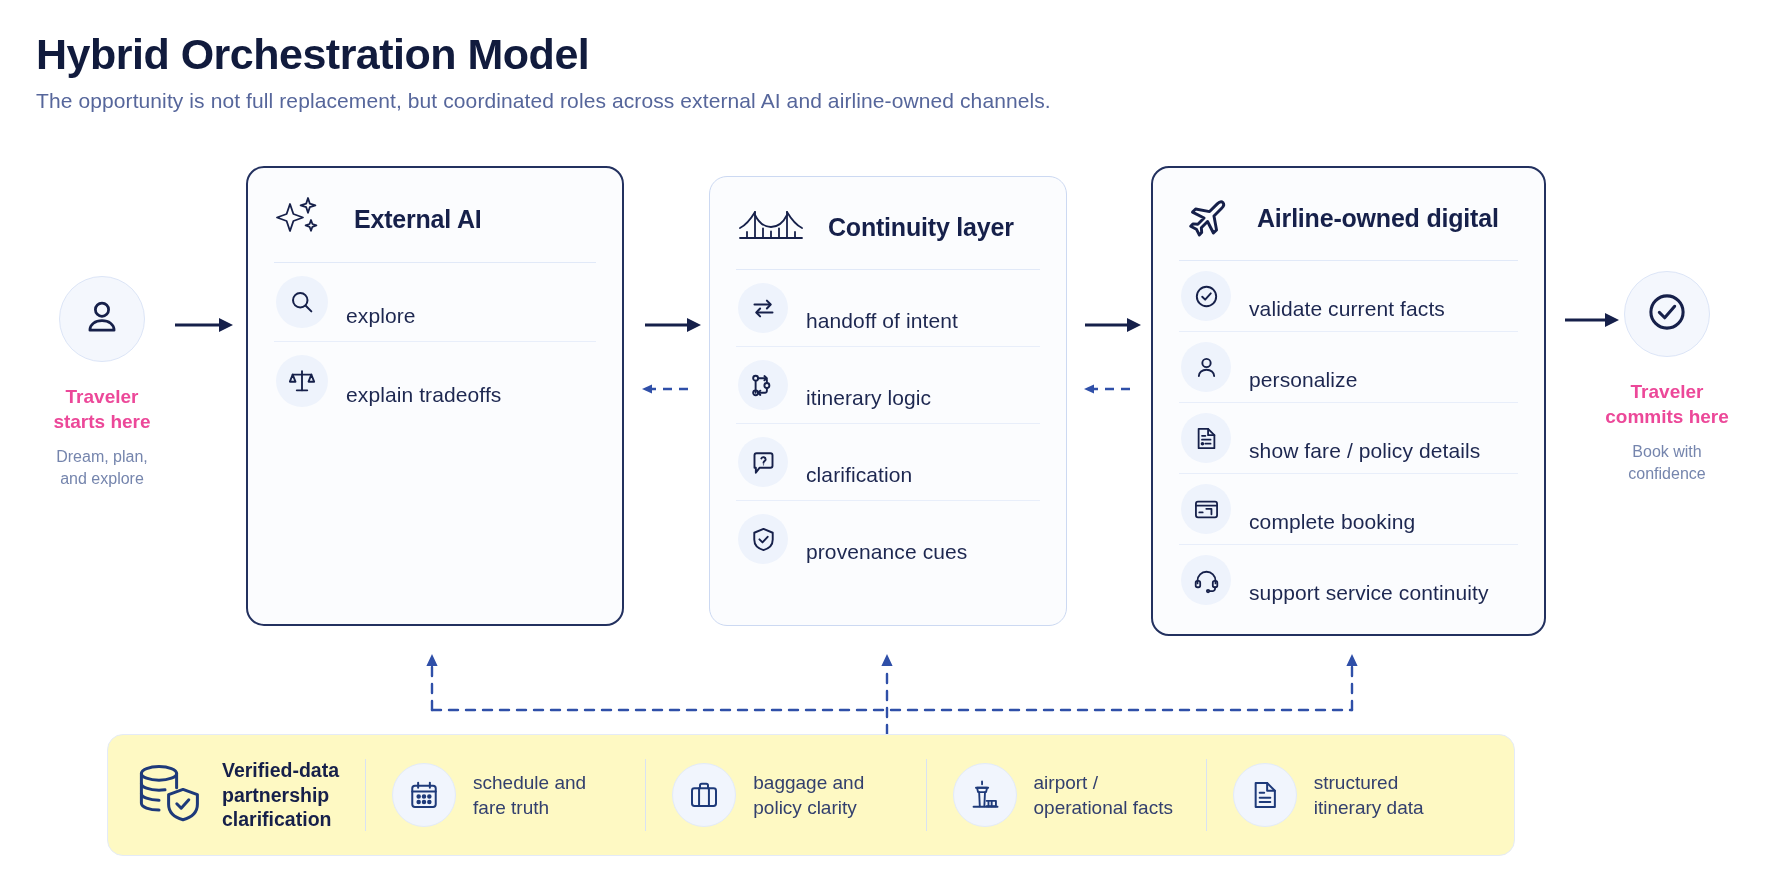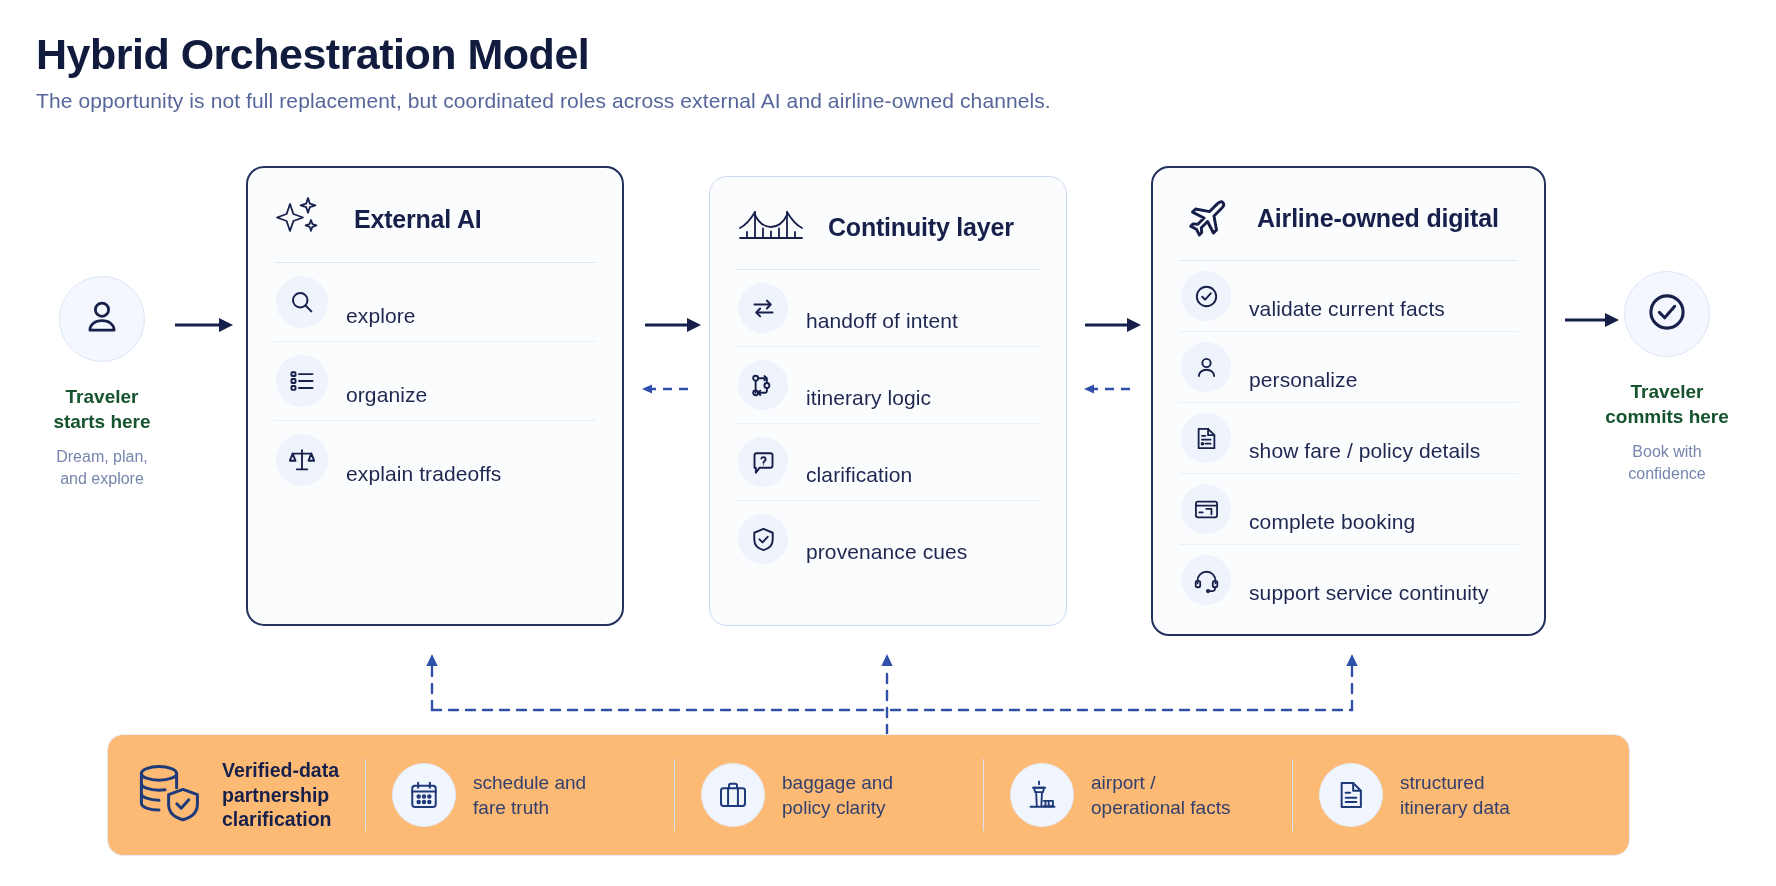--- a/index.html
+++ b/index.html
@@ -58,21 +58,21 @@
     margin: 0 auto;
     border-radius: 50%;
     background: #f4f7fd;
     border: 1px solid #dce5f7;
     display: flex; align-items: center; justify-content: center;
   }
   .endpoint-title {
     margin-top: 22px;
     font-size: 19px;
     font-weight: 700;
-    color: #14532d;
+    color: #ec4899;
     line-height: 1.32;
   }
   .endpoint-sub {
     margin-top: 12px;
     font-size: 16px;
     color: #7585ad;
     line-height: 1.38;
   }
 
   
@@ -157,23 +157,23 @@
     position: absolute;
     left: 0; top: 0;
     width: 1776px; height: 886px;
     pointer-events: none;
   }
 
   
   .bottombar {
     position: absolute;
     left: 107px; top: 718px;
-    width: 1523px; height: 122px;
+    width: 1408px; height: 122px;
     border-radius: 16px;
-    background: #fdba74;
+    background: #fef9c3;
     border: 1px solid #e4ebf8;
     display: flex;
     align-items: center;
     padding: 0 28px;
   }
   .bb-lead {
     display: flex; align-items: center; gap: 18px;
     padding-right: 26px;
     flex: 0 0 auto;
   }
@@ -261,33 +261,20 @@
       </div>
       <ul class="card-list">
         <li class="card-item">
           <span class="item-badge">
             <svg width="28" height="28" viewBox="0 0 24 24" fill="none" stroke="#16204a" stroke-width="1.7" stroke-linecap="round">
               <circle cx="10.5" cy="10.5" r="6.2"></circle>
                 <line x1="15" y1="15" x2="20" y2="20"></line>
             </svg>
           </span>
           <span class="item-label">explore</span>
-        </li>
-        <li class="card-item">
-          <span class="item-badge">
-            <svg width="28" height="28" viewBox="0 0 24 24" fill="none" stroke="#16204a" stroke-width="1.7" stroke-linecap="round">
-              <rect x="3" y="4.4" width="3.4" height="3.4" rx="0.7"></rect>
-              <rect x="3" y="10.3" width="3.4" height="3.4" rx="0.7"></rect>
-              <rect x="3" y="16.2" width="3.4" height="3.4" rx="0.7"></rect>
-              <line x1="9.5" y1="6.1" x2="21" y2="6.1"></line>
-              <line x1="9.5" y1="12" x2="21" y2="12"></line>
-              <line x1="9.5" y1="17.9" x2="21" y2="17.9"></line>
-            </svg>
-          </span>
-          <span class="item-label">organize</span>
         </li>
         <li class="card-item">
           <span class="item-badge">
             <svg width="28" height="28" viewBox="0 0 24 24" fill="none" stroke="#16204a" stroke-width="1.6" stroke-linecap="round" stroke-linejoin="round">
               <line x1="12" y1="3.5" x2="12" y2="20"></line>
                 <line x1="4" y1="6.5" x2="20" y2="6.5"></line>
               <line x1="7.5" y1="20" x2="16.5" y2="20"></line>
               <path d="M4 6.5 L1.6 12.6 h4.8 Z"></path>
                 <path d="M20 6.5 L17.6 12.6 h4.8 Z"></path>
             </svg>

